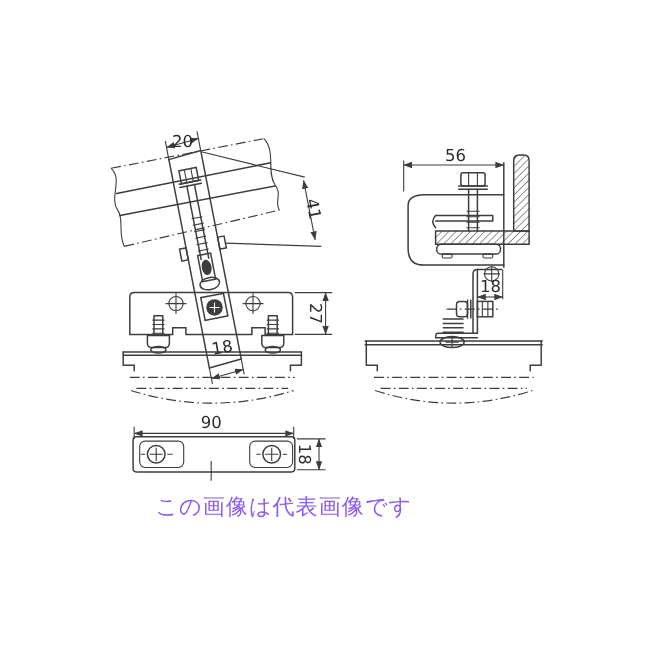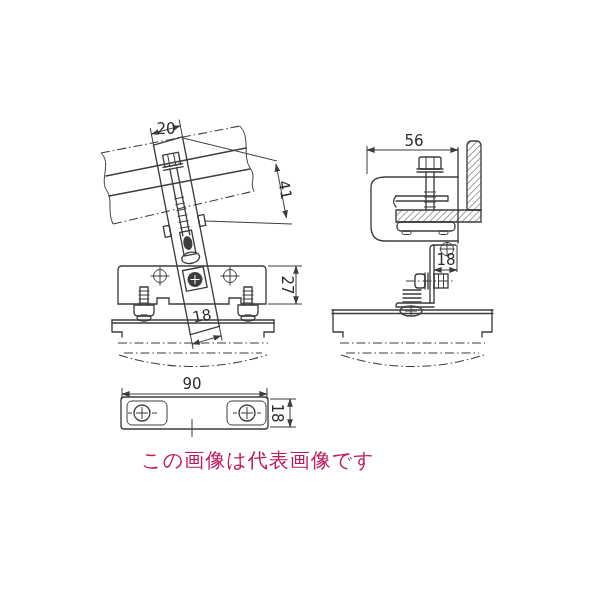--- a/index.html
+++ b/index.html
@@ -6,21 +6,21 @@
   #stage{position:relative;width:516px;height:600px;background:#fff;overflow:hidden;
          font-family:"DejaVu Sans","Liberation Sans",sans-serif;}
   svg{position:absolute;left:0;top:0;}
   svg text{fill:#2b2b2b;font-family:"DejaVu Sans","Liberation Sans",sans-serif;font-size:15px;}
   .ln{stroke:#3d3d3d;stroke-width:1.35;fill:none;stroke-linecap:round;}
   .thin{stroke:#3d3d3d;stroke-width:1;fill:none;}
   .dd{stroke:#3d3d3d;stroke-width:1.05;fill:none;stroke-dasharray:9 3 1.5 3;}
   .solidfill{fill:#3d3d3d;stroke:none;}
   .hatched{fill:url(#hatch);stroke:#3d3d3d;stroke-width:1.35;}
   #caption{position:absolute;left:0;top:448px;width:100%;text-align:center;
-           color:#be185d;font-size:20px;line-height:25px;letter-spacing:1px;}
+           color:#8b5cf6;font-size:20px;line-height:25px;letter-spacing:1px;}
 </style>
 </head>
 <body>
 
 <div id="stage">
 <svg width="600" height="600" viewBox="0 0 600 600">
   <defs>
     <marker id="arr" viewBox="0 0 10 10" refX="9" refY="5" markerWidth="8.5" markerHeight="8.5" orient="auto-start-reverse">
       <path d="M0,1.6 L9.5,5 L0,8.4 z" fill="#3d3d3d"></path>
     </marker>

